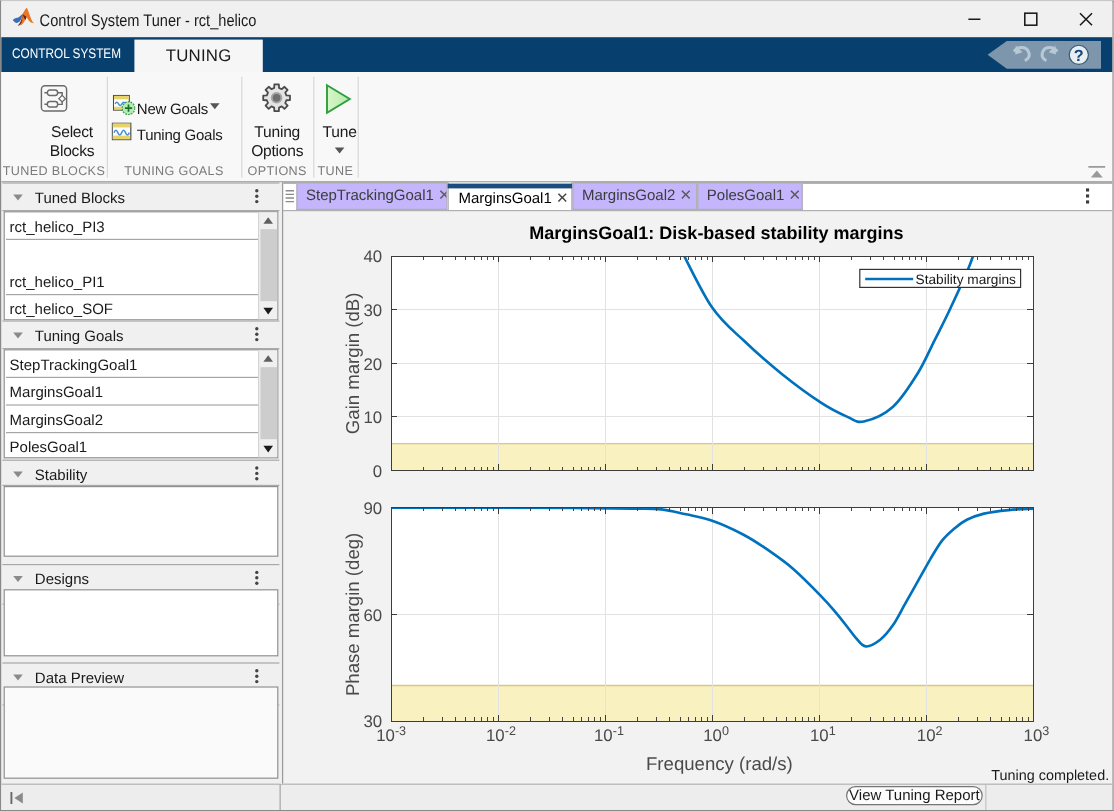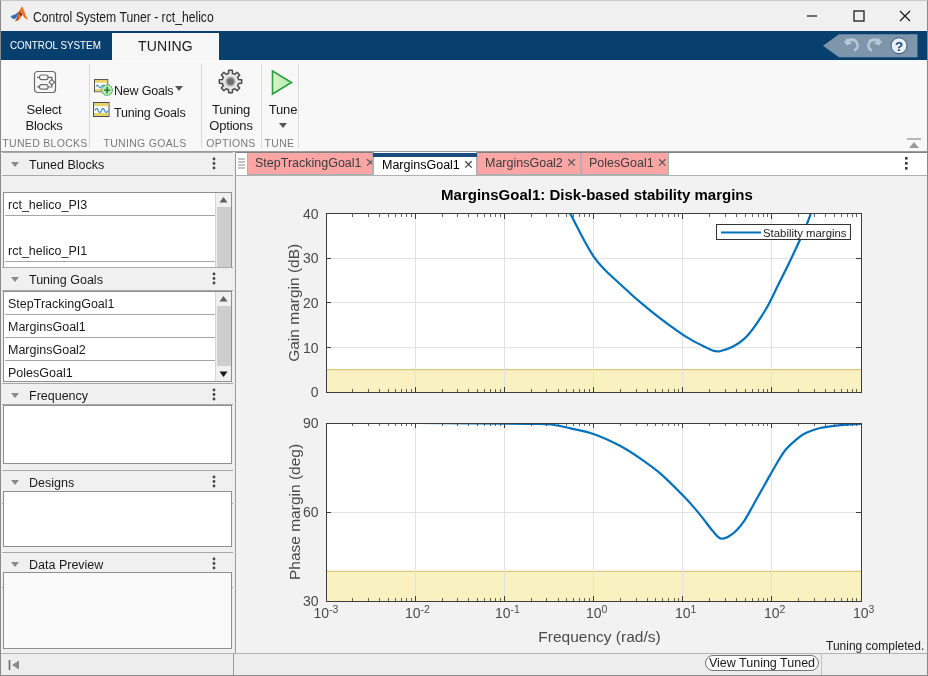--- a/index.html
+++ b/index.html
@@ -26,21 +26,21 @@
 .phead { left:1px; width:231px; height:24px; background:#f0f0f0; border-top:1px solid #a8a8a8; border-bottom:1px solid #a8a8a8; }
 .phead .lbl { position:absolute; left:27px; top:5px; font-size:12.5px; color:#1a1a1a; }
 .phead .tri { position:absolute; left:9px; top:9px; width:0; height:0; border-left:4px solid transparent; border-right:4px solid transparent; border-top:5px solid #8a8a8a; }
 .plist { left:2px; width:229px; background:#fff; border:1px solid #8f8f8f; }
 .prow { position:absolute; left:1px; width:211px; height:23px; font-size:12.5px; color:#1a1a1a; padding:5px 0 0 3px; border-bottom:1px solid #a6a6a6; }
 .sbar { position:absolute; right:0px; top:0px; width:16px; background:#f0f0f0; border-left:1px solid #d4d4d4; }
 .pbox { left:2px; width:229px; background:#fff; border:1px solid #8f8f8f; }
 
 
 #docstrip { left:233px; top:151px; width:693px; height:23px; background:#fff; border-top:1px solid #828282; }
-.dtab { top:152px; height:22px; background:#fca5a5; border:1px solid #b0b0b0; border-top:none; font-size:12.5px; color:#3c3c3c; line-height:21px; text-align:left; padding-left:7px; white-space:nowrap; overflow:hidden; }
+.dtab { top:152px; height:22px; background:#c4b5fd; border:1px solid #b0b0b0; border-top:none; font-size:12.5px; color:#3c3c3c; line-height:21px; text-align:left; padding-left:7px; white-space:nowrap; overflow:hidden; }
 .dtabx { color:#5a5a5a; font-size:12.5px; }
 
 
 #figarea { left:233px; top:174px; width:693px; height:478px; background:#f2f2f2; border-top:1px solid #b0b0b0; }
 
 
 #statusL { left:0; top:652px; width:233px; height:24px; background:#ededed; border-top:1px solid #b4b4b4; border-right:1px solid #9a9a9a; }
 #statusR { left:233px; top:652px; width:693px; height:24px; background:#ededed; border-top:1px solid #b4b4b4; }
 #vtr { left:704px; top:654px; width:114px; height:16px; white-space:nowrap; border:1px solid #767676; border-radius:8px; background:#fcfcfc; font-size:12.5px; color:#1a1a1a; text-align:center; line-height:14px; }
 #tcomp { left:825px; top:638px; font-size:12px; color:#1a1a1a; white-space:nowrap; }
@@ -93,21 +93,21 @@
 <div class="abs seclabel" style="left:200px;width:60px">OPTIONS</div>
 <div class="abs seclabel" style="left:260px;width:37px">TUNE</div>
 
 <svg class="abs" style="left:31px;top:68px" width="26" height="26" viewBox="0 0 26 26">
   <rect x="2.5" y="2.5" width="21" height="21" rx="3" fill="none" stroke="#6a6a6a" stroke-width="1.2"></rect>
   <rect x="7.5" y="6" width="8.5" height="4.6" rx="2" fill="none" stroke="#6a6a6a" stroke-width="1.2"></rect>
   <rect x="7.5" y="15.6" width="8.5" height="4.6" rx="2" fill="none" stroke="#6a6a6a" stroke-width="1.2"></rect>
   <path d="M5 8.3 H7.5 M5 17.9 H7.5 M16 8.3 h3.8 v3 M19.8 15 v3 h-3.8" fill="none" stroke="#6a6a6a" stroke-width="1.2"></path>
   <path d="M19.8 10.5 l2.7 2.7 l-2.7 2.7 l-2.7 -2.7 Z" fill="#fcfcfc" stroke="#6a6a6a" stroke-width="1.1"></path>
 </svg>
-<div class="abs btntext" style="left:12px;top:101px;width:62px">Select<br>Blocks</div>
+<div class="abs btntext" style="left:28px;top:101px;width:62px">Select<br>Blocks</div>
 
 <svg class="abs" style="left:93px;top:78px" width="19" height="17" viewBox="0 0 20 18">
   <rect x="0.5" y="0.5" width="14" height="13" fill="#fff" stroke="#4a4a4a" stroke-width="1"></rect>
   <rect x="1" y="1" width="13" height="3" fill="#e6d46a"></rect>
   <rect x="1" y="10.5" width="13" height="2.5" fill="#e6d46a"></rect>
   <path d="M2 8 q1.5 -3 3 0 q1.5 3 3 0 q1.5 -3 3 0" fill="none" stroke="#4a90d0" stroke-width="1.3"></path>
   <circle cx="13.8" cy="11.8" r="5.6" fill="#b6eab6" stroke="#2e9e3e" stroke-width="1.1" stroke-dasharray="1.5 1"></circle>
   <path d="M13.8 8.6 v6.4 M10.6 11.8 h6.4" stroke="#1c6e2a" stroke-width="1.5"></path>
 </svg>
 <div class="abs btntext" style="left:113px;top:82px;font-size:12.5px">New Goals</div>
@@ -146,21 +146,21 @@
 
 <div class="abs phead" style="top:151px">
     <span class="tri"></span>
     <span class="lbl">Tuned Blocks</span>
     <svg class="abs" style="left:210px;top:4px" width="4" height="13">
       <circle cx="2" cy="2" r="1.4" fill="#444"></circle>
       <circle cx="2" cy="6.5" r="1.4" fill="#444"></circle>
       <circle cx="2" cy="11" r="1.4" fill="#444"></circle>
     </svg>
   </div>
-<div class="abs plist" style="top:191px;height:91px">
+<div class="abs plist" style="top:175px;height:91px">
   <div class="prow" style="top:0">rct_helico_PI3</div>
   <div class="prow" style="top:46px">rct_helico_PI1</div>
   <div class="prow" style="top:69px;border-bottom:none;height:20px">rct_helico_SOF</div>
   <div class="sbar" style="height:89px">
     <svg width="16" height="89" viewBox="0 0 16 89">
       <rect x="1" y="14" width="14" height="60" fill="#cdcdcd"></rect>
       <polygon points="7.5,4 11.5,9.5 3.5,9.5" fill="#606060"></polygon>
       <polygon points="7.5,85 11.5,79.5 3.5,79.5" fill="#1a1a1a"></polygon>
     </svg>
   </div>
@@ -182,21 +182,21 @@
   <div class="sbar" style="height:89px">
     <svg width="16" height="89" viewBox="0 0 16 89">
       <rect x="1" y="14" width="14" height="60" fill="#cdcdcd"></rect>
       <polygon points="7.5,4 11.5,9.5 3.5,9.5" fill="#606060"></polygon>
       <polygon points="7.5,85 11.5,79.5 3.5,79.5" fill="#1a1a1a"></polygon>
     </svg>
   </div>
 </div>
 <div class="abs phead" style="top:382px;height:22px">
     <span class="tri"></span>
-    <span class="lbl">Frequency</span>
+    <span class="lbl">Stability</span>
     <svg class="abs" style="left:210px;top:4px" width="4" height="13">
       <circle cx="2" cy="2" r="1.4" fill="#444"></circle>
       <circle cx="2" cy="6.5" r="1.4" fill="#444"></circle>
       <circle cx="2" cy="11" r="1.4" fill="#444"></circle>
     </svg>
   </div>
 <div class="abs pbox" style="top:404px;height:59px"></div>
 <div class="abs phead" style="top:469px;height:34px">
     <span class="tri"></span>
     <span class="lbl">Designs</span>
@@ -315,15 +315,15 @@
 <text x="598.5" y="641" font-size="15.5" fill="#4a4a4a" text-anchor="middle" font-family="Liberation Sans">Frequency (rad/s)</text>
 </svg>
 
 <div class="abs" id="statusL"></div>
 <div class="abs" id="statusR"></div>
 <div class="abs" style="left:820px;top:653px;width:1px;height:23px;background:#c2c2c2"></div>
 <svg class="abs" style="left:6px;top:658px" width="14" height="12" viewBox="0 0 14 12">
   <path d="M2.5 1 v10" stroke="#6a6a6a" stroke-width="1.6"></path>
   <polygon points="5,6 12,1.5 12,10.5" fill="#8a8a8a"></polygon>
 </svg>
-<div class="abs" id="vtr">View Tuning Tuned</div>
+<div class="abs" id="vtr">View Tuning Report</div>
 <div class="abs" id="tcomp">Tuning completed.</div>
 <div class="abs" id="split"></div>
 
 </body></html>

